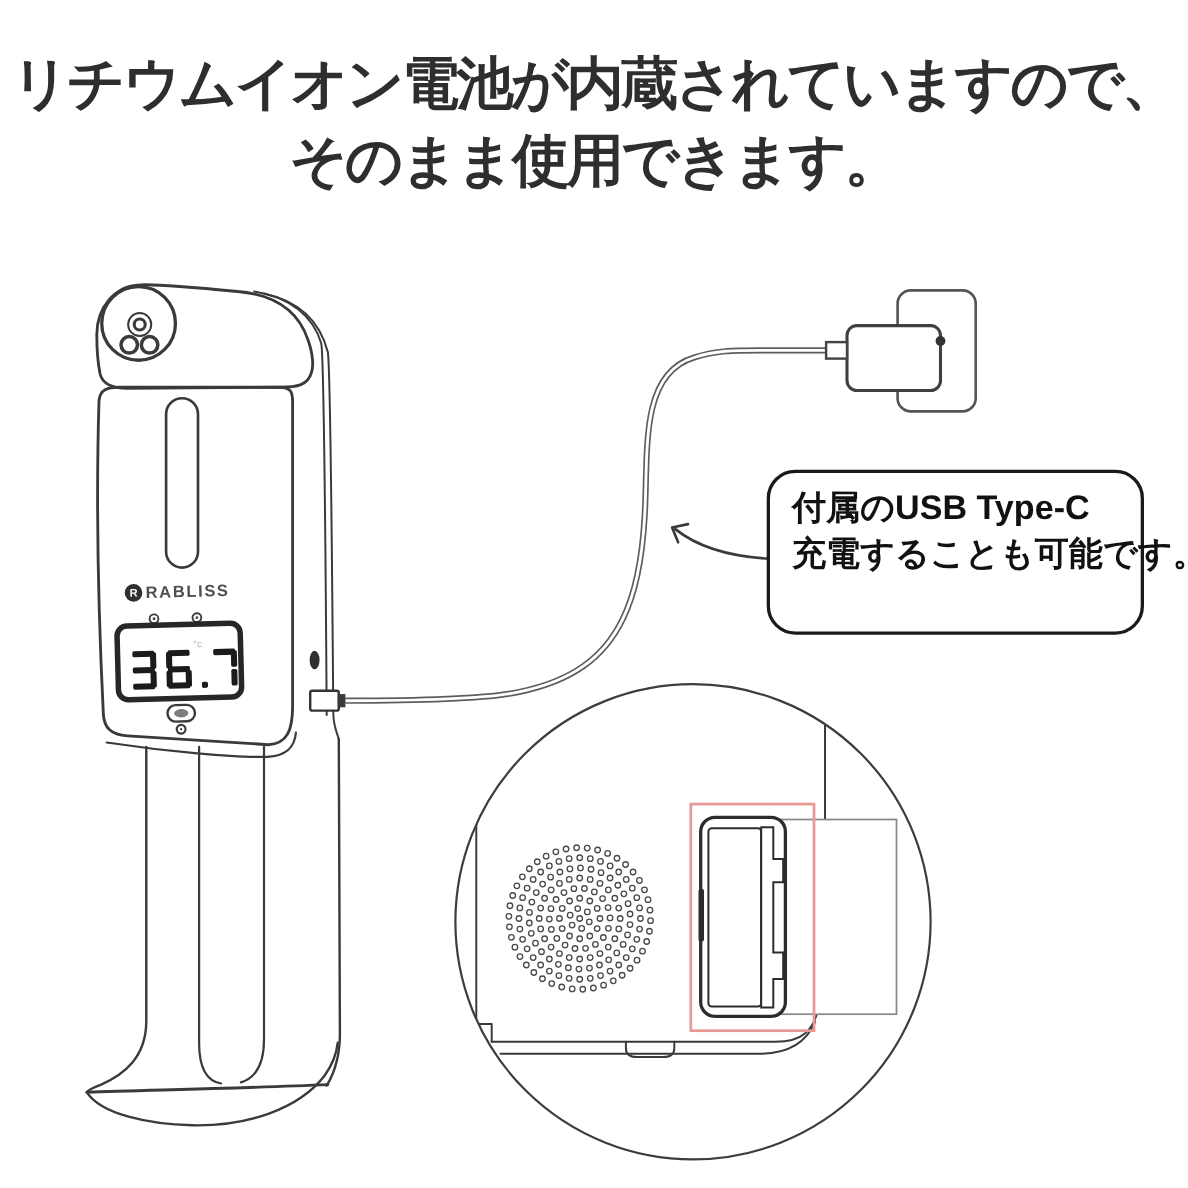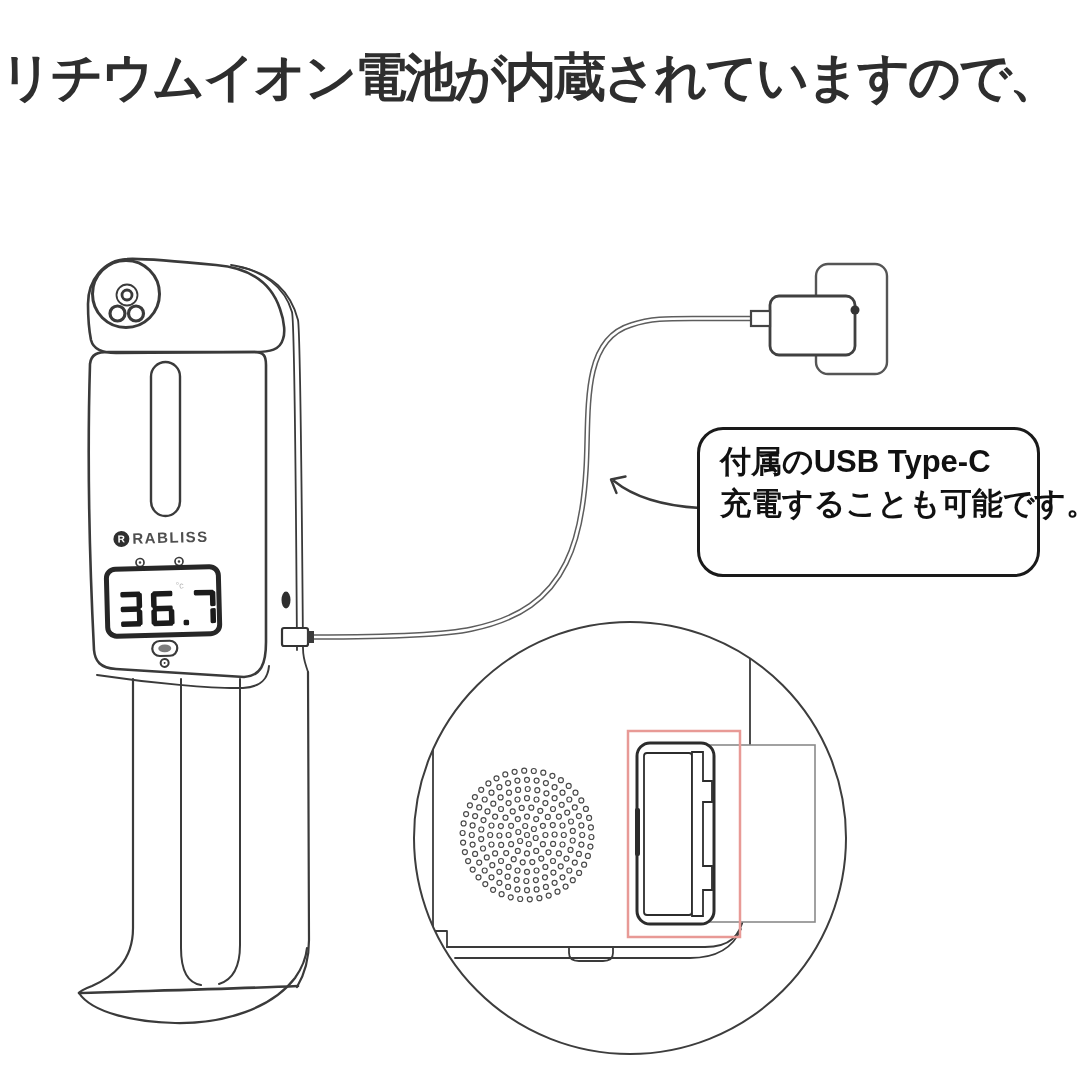--- a/index.html
+++ b/index.html
@@ -1,19 +1,19 @@
 <!DOCTYPE html>
 <html style="--heading-text: #2e2e2e; --callout-text: #111111; --callout-border: #1a1a1a; --outline: #3a3a3a; --highlight: #e89a96; --lcd-digits: #1b1b1b;"><head>
 <meta charset="utf-8">
 <style>
   html,body{margin:0;padding:0;background:#ffffff;}
   body{width:1080px;height:1080px;font-family:"Liberation Sans","DejaVu Sans",sans-serif;}
   .stage{position:relative;width:1080px;height:1080px;background:#fff;overflow:hidden;}
   .heading{
-    position:absolute;top:42px;left:0;right:0;
+    position:absolute;top:42px;left:0;right:0;text-align:center;
     font-size:52px;font-weight:900;letter-spacing:-2.5px;line-height:70px;
     color:var(--heading-text,#2e2e2e);
   }
   svg.canvas{position:absolute;left:0;top:0;width:1080px;height:1080px;}
   .callout{
     position:absolute;left:697px;top:427px;width:343px;height:150px;box-sizing:border-box;
     border:3px solid var(--callout-border,#1a1a1a);border-radius:26px;background:#fff;
     padding:11px 8px 10px 20px;font-size:31px;font-weight:700;line-height:42px;
     color:var(--callout-text,#111);white-space:nowrap;
   }
@@ -23,20 +23,21 @@
   #grille circle{fill:#fff;stroke:#4a4a4a;stroke-width:1.2;}
   text{font-family:"Liberation Sans","DejaVu Sans",sans-serif;}
 </style>
 </head>
 <body>
 
 <div class="stage">
 
   <div class="heading">
     <div>リチウムイオン電池が内蔵されていますので、</div>
+    <div>そのまま使用できます。</div>
   </div>
 
   <svg class="canvas" viewBox="0 0 1080 1080">
 
     <g>
 
       <path class="lineart" stroke-width="2.6" fill="#fff" d="M88,304 C88,280 104,260 127,259 C140,258 175,261 216,265 C252,268 272,285 280,309
            C285,323 285,334 283,339 C280,350 270,352 255,352 L116,353 C100,353 93,348 91,340
            C89,330 88,316 88,304 Z"></path>
 

